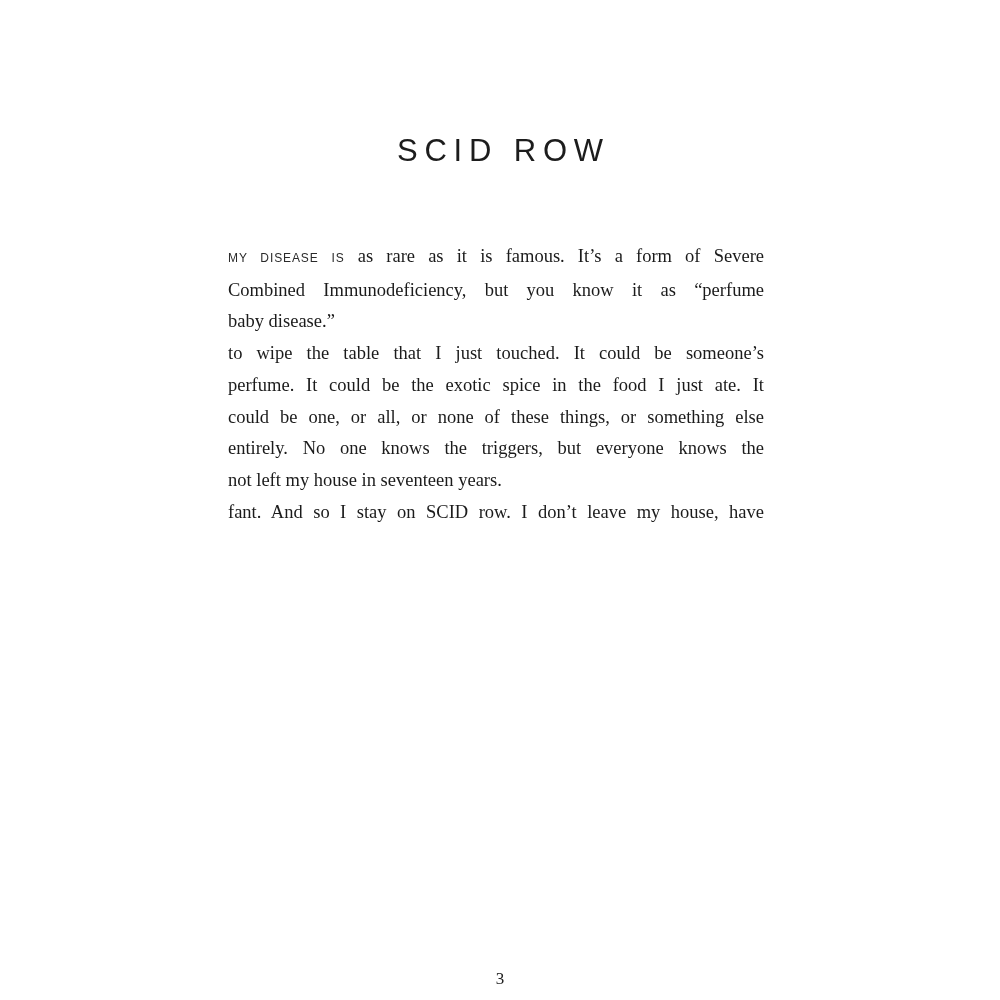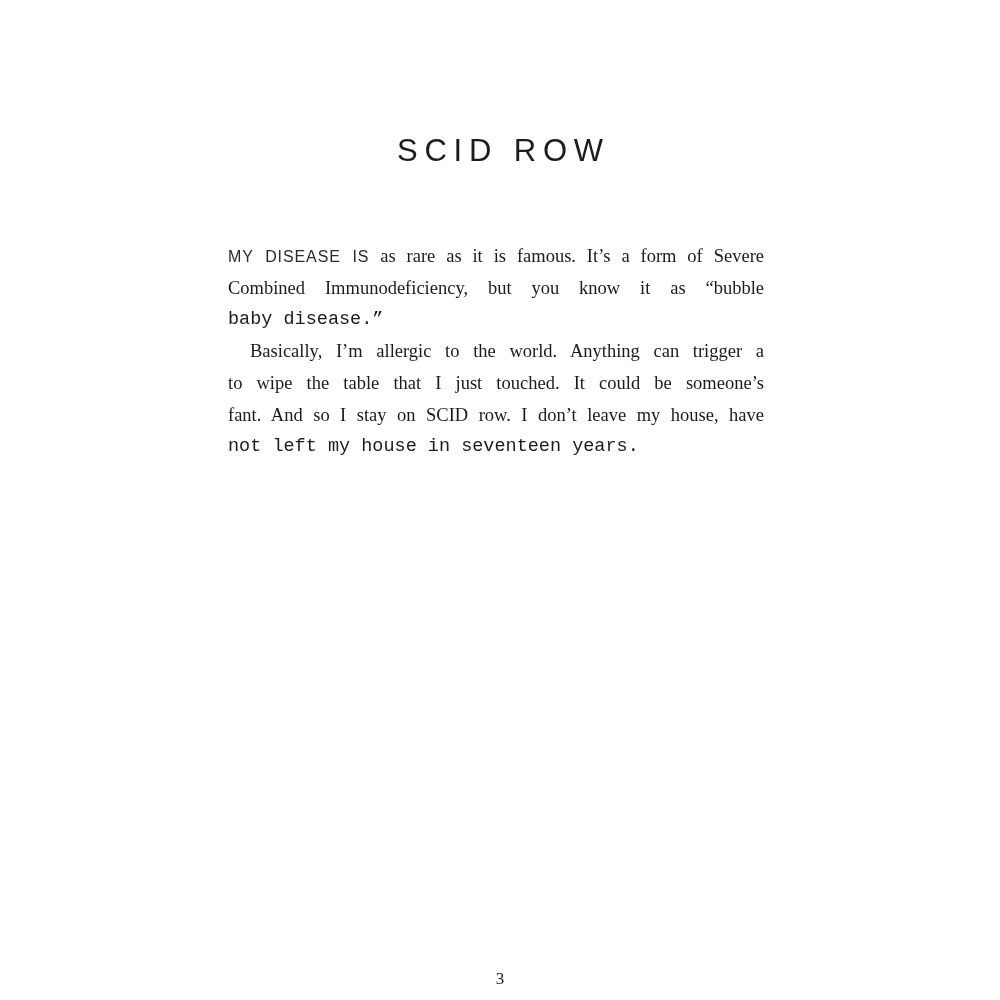--- a/index.html
+++ b/index.html
@@ -39,28 +39,27 @@
     line-height: 31.7px;
     color: #1b1b1b;
   }
   .line {
     text-align: justify;
     text-align-last: justify;
     white-space: normal;
   }
   .line.last {
     text-align-last: left;
-    font-family: Liberation Mono, monospace;
   }
   .line.indent {
     text-indent: 22px;
   }
   .lead {
     font-family: "Liberation Sans", sans-serif;
-    font-size: 16px;
+    font-size: 12px;
     letter-spacing: 0.9px;
     color: #2a2a2a;
   }
   .page-number {
     position: absolute;
     top: 969px;
     left: 0;
     width: 100%;
     text-align: center;
     font-family: "Liberation Serif", "DejaVu Serif", serif;
@@ -69,22 +68,24 @@
   }
 </style>
 </head>
 <body>
 
 <div class="page">
   <h1 class="chapter-title">SCID ROW</h1>
 
   <div class="body-text">
       <div class="line"><span class="lead">MY DISEASE IS</span> as rare as it is famous. It’s a form of Severe</div>
-      <div class="line">Combined Immunodeficiency, but you know it as “bubble</div>
+      <div class="line">Combined Immunodeficiency, but you know it as “perfume</div>
       <div class="line last">baby disease.”</div>
-      <div class="line indent">Basically, I’m allergic to the world. Anything can trigger a</div>
       <div class="line">to wipe the table that I just touched. It could be someone’s</div>
+      <div class="line">perfume. It could be the exotic spice in the food I just ate. It</div>
+      <div class="line">could be one, or all, or none of these things, or something else</div>
+      <div class="line">entirely. No one knows the triggers, but everyone knows the</div>
+      <div class="line last">not left my house in seventeen years.</div>
       <div class="line">fant. And so I stay on SCID row. I don’t leave my house, have</div>
-      <div class="line last">not left my house in seventeen years.</div>
     </div>
 
   <div class="page-number">3</div>
 </div>
 
 </body></html>

